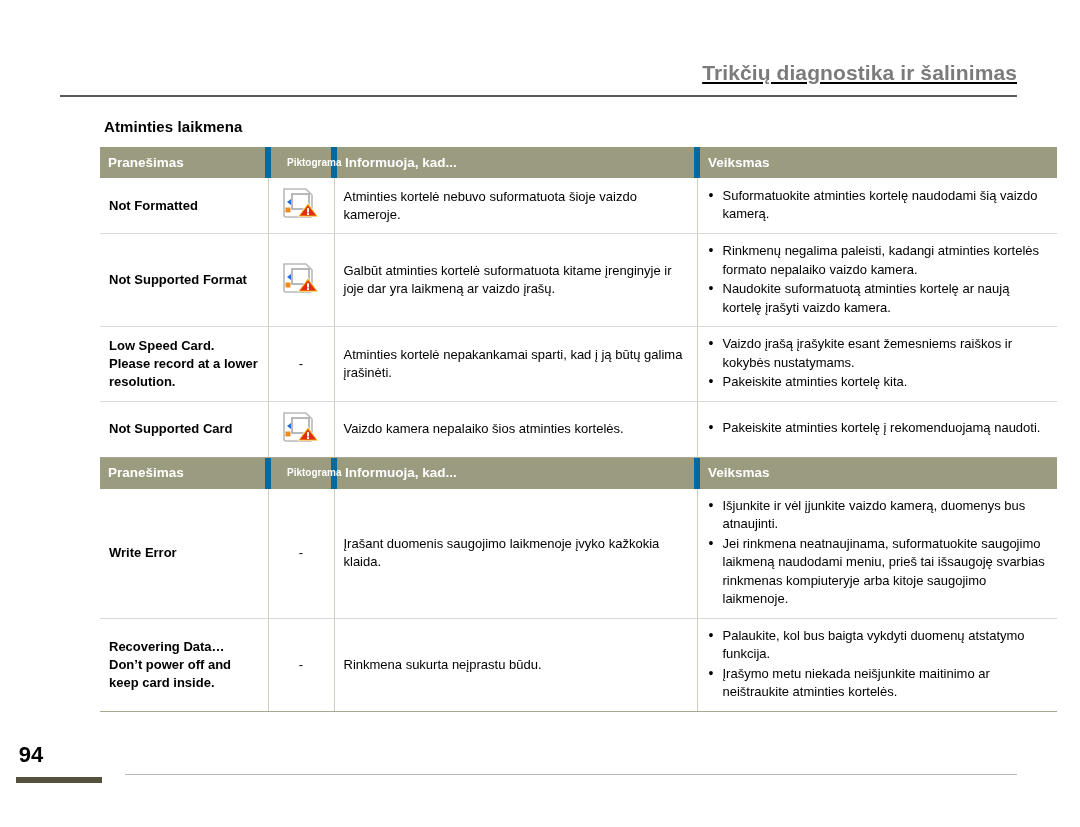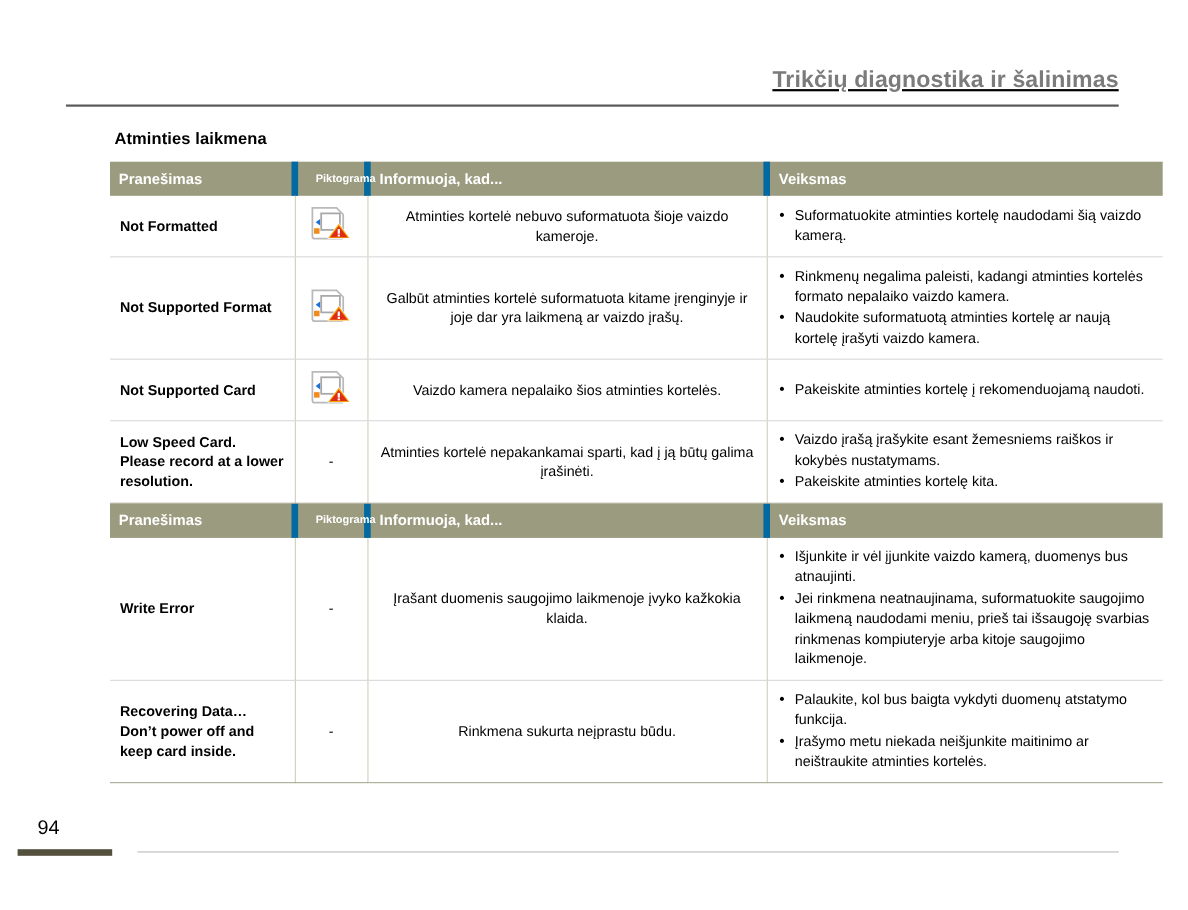--- a/index.html
+++ b/index.html
@@ -40,26 +40,26 @@
   }
 
   
   #page-number-block {
     position: absolute;
     left: 16px;
     top: 742px;
     width: 100px;
   }
   #page-number-block .num {
-    font-size: 18px;
-    font-weight: normal;
+    font-size: 22px;
+    font-weight: bold;
     color: #000;
     text-align: center;
     width: 28px;
-    margin-left: 14px;
+    margin-left: 1px;
   }
   #page-number-block .bar {
     margin-top: 9px;
     width: 86px;
     height: 6px;
     background: #54503e;
   }
   #bottom-rule {
     position: absolute;
     left: 125px;
@@ -138,21 +138,21 @@
   }
   td.ico {
     text-align: center;
     padding: 4px 2px;
   }
   td.dash {
     text-align: center;
     color: #000;
     font-size: 13px;
   }
-  td.info { padding-left: 10px; padding-right: 6px; text-align: center; }
+  td.info { padding-left: 10px; padding-right: 6px; }
   td.act  { padding-left: 12px; padding-right: 6px; }
 
   ul.bullets {
     margin: 0;
     padding: 0;
     list-style: none;
   }
   ul.bullets li {
     position: relative;
     padding-left: 16px;
@@ -257,20 +257,32 @@
         <td class="info">Galbūt atminties kortelė suformatuota kitame įrenginyje ir joje dar yra laikmeną ar vaizdo įrašų.</td>
         <td class="act">
           <ul class="bullets">
             <li>Rinkmenų negalima paleisti, kadangi atminties kortelės formato nepalaiko vaizdo kamera.</li>
             <li>Naudokite suformatuotą atminties kortelę ar naują kortelę įrašyti vaizdo kamera.</li>
           </ul>
         </td>
       </tr>
 
       <tr>
+        <td class="msg">Low Speed Card. Please record at a lower resolution.</td>
+        <td class="dash">-</td>
+        <td class="info">Atminties kortelė nepakankamai sparti, kad į ją būtų galima įrašinėti.</td>
+        <td class="act">
+          <ul class="bullets">
+            <li>Vaizdo įrašą įrašykite esant žemesniems raiškos ir kokybės nustatymams.</li>
+            <li>Pakeiskite atminties kortelę kita.</li>
+          </ul>
+        </td>
+      </tr>
+
+      <tr>
         <td class="msg">Not Supported Card</td>
         <td class="ico">
           <span class="card-icon">
             <svg width="42" height="34" viewBox="0 0 42 34" xmlns="http://www.w3.org/2000/svg">
               <path d="M4 3 h22 l6 6 v20 a2 2 0 0 1 -2 2 H6 a2 2 0 0 1 -2 -2 Z" fill="#ffffff" stroke="#b9b9b9" stroke-width="1.6"></path>
               <rect x="12" y="8" width="17" height="15" fill="#ffffff" stroke="#a8a8a8" stroke-width="1.6"></rect>
               <path d="M11 13 l-4 3 l4 3 Z" fill="#1b6fd6"></path>
               <rect x="5.5" y="21.5" width="5" height="5" fill="#f08c1e"></rect>
               <path d="M28 16.5 L38.5 31 H17.5 Z" fill="#ffffff"></path>
               <path d="M28 17.5 L37.6 30.4 H18.4 Z" fill="#f5a200"></path>
@@ -281,32 +293,20 @@
           </span>
         </td>
         <td class="info">Vaizdo kamera nepalaiko šios atminties kortelės.</td>
         <td class="act">
           <ul class="bullets">
             <li>Pakeiskite atminties kortelę į rekomenduojamą naudoti.</li>
           </ul>
         </td>
       </tr>
 
-      <tr>
-        <td class="msg">Low Speed Card. Please record at a lower resolution.</td>
-        <td class="dash">-</td>
-        <td class="info">Atminties kortelė nepakankamai sparti, kad į ją būtų galima įrašinėti.</td>
-        <td class="act">
-          <ul class="bullets">
-            <li>Vaizdo įrašą įrašykite esant žemesniems raiškos ir kokybės nustatymams.</li>
-            <li>Pakeiskite atminties kortelę kita.</li>
-          </ul>
-        </td>
-      </tr>
-
     </tbody>
   </table>
 
 
   <table class="msg-table">
     <colgroup>
       <col class="col-msg">
         <col class="col-ico">
         <col class="col-info">
         <col class="col-act">

